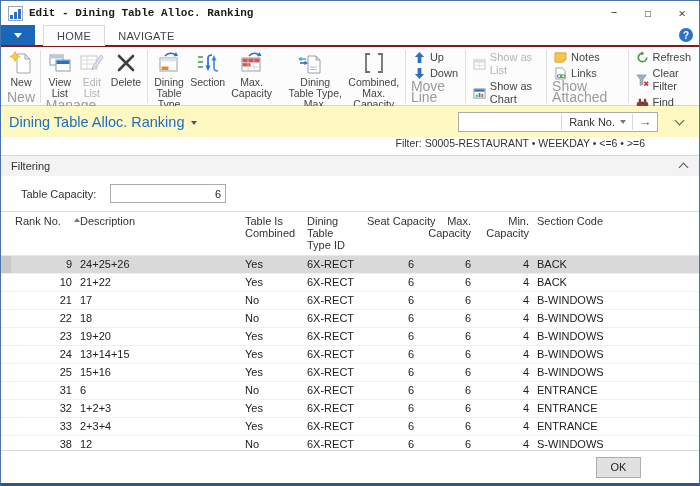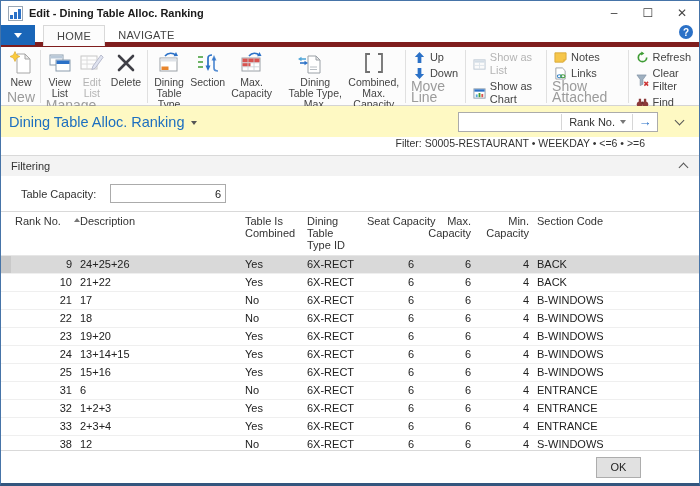--- a/index.html
+++ b/index.html
@@ -7,28 +7,28 @@
   .window {
     width:700px; height:486px;
     font-family:"Liberation Sans", sans-serif;
     font-size:11px; color:#333;
     background:#fff;
     border:1px solid #4674a8; border-bottom:3px solid #33567e;
     display:flex; flex-direction:column;
     position:relative; overflow:hidden;
   }
   
-  .titlebar { height:24px; display:flex; align-items:center; padding:0 0 0 7px; flex:none; }
+  .titlebar { height:24px; display:flex; align-items:center; padding:0 0 0 7px; flex:none;font-family:Liberation Mono, monospace; }
   .app-icon { width:15px; height:15px; border:1px solid #9aa7b5; background:#fff; display:flex; align-items:flex-end; justify-content:center; gap:1px; padding:1px; }
   .app-icon i { display:block; width:3px; background:#2b71c7; }
   .titlebar .title { margin-left:6px; font-weight:700; font-size:11px; color:#1a1a1a; }
   .win-controls { margin-left:auto; display:flex; }
   .win-btn { width:34px; height:22px; display:flex; align-items:center; justify-content:center; color:#444; font-size:12px; }
   
-  .tabrow { height:22px; display:flex; align-items:flex-start; flex:none; border-bottom:5px solid #7f1d1d; background:#fff; }
+  .tabrow { height:22px; display:flex; align-items:flex-end; flex:none; border-bottom:2px solid #7f1d1d; background:#fff; }
   .appmenu { width:34px; height:20px; background:#1a66b8; margin:0 8px 0 0; display:flex; align-items:center; justify-content:center; }
   .tri-dn-w { width:0; height:0; border-left:4px solid transparent; border-right:4px solid transparent; border-top:5px solid #fff; }
   .tab { padding:4px 13px 3px; color:#444; letter-spacing:.3px; }
   .tab.active { background:#fcfcfc; border:1px solid #d9d9d9; border-bottom:1px solid #fcfcfc; margin-bottom:-1px; }
   .help { margin-left:auto; margin-right:6px; width:14px; height:14px; border-radius:50%; background:#2b71c7; color:#fff; font-size:10px; font-weight:700; display:flex; align-items:center; justify-content:center; margin-bottom:3px; }
   
   .ribbon { background:#fcfcfc; border-bottom:1px solid #d4d4d4; flex:none; display:flex; align-items:stretch; padding:1px 2px 0; height:59px; }
   .rgroup { display:flex; flex-direction:column; }
   .rgroup-body { flex:1; display:flex; align-items:flex-start; padding:1px 2px 0; }
   .rgroup-lbl { text-align:left; font-size:14px; color:#9b9b9b; padding:0 4px 2px; line-height:11px; }

